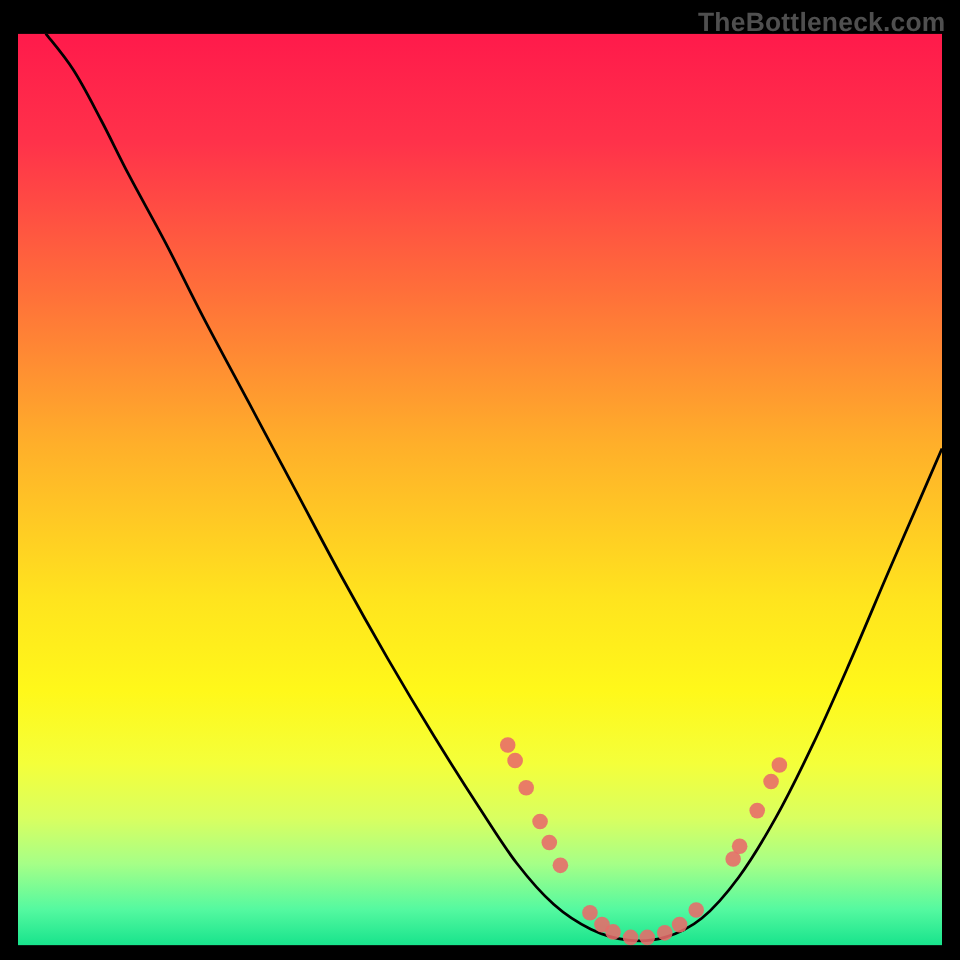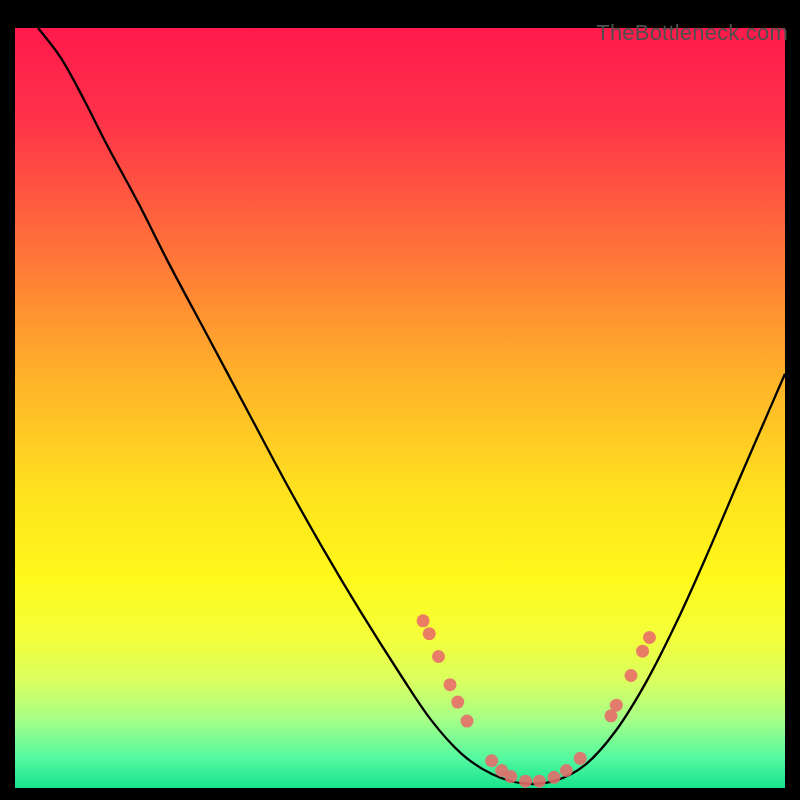--- a/index.html
+++ b/index.html
@@ -6,25 +6,25 @@
     margin: 0;
     padding: 0;
     width: 800px;
     height: 800px;
     background: #000;
     position: relative;
     font-family: Arial, Helvetica, sans-serif;
   }
   .watermark {
     position: absolute;
-    top: 20px;
+    top: 6px;
     right: 12px;
     color: #4f4f4f;
     font-size: 22px;
-    font-weight: 400;
+    font-weight: 700;
     z-index: 10;
     letter-spacing: 0.2px;
   }
   .plot-area {
     position: absolute;
     left: 15px;
     top: 28px;
     width: 770px;
     height: 760px;
     overflow: hidden;

